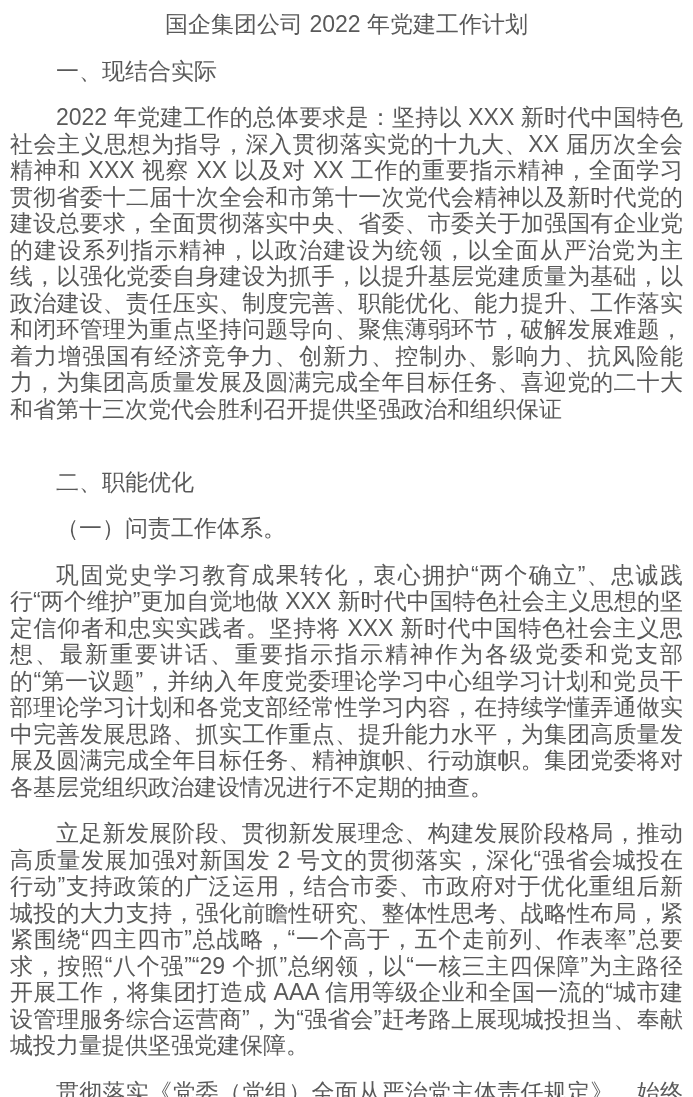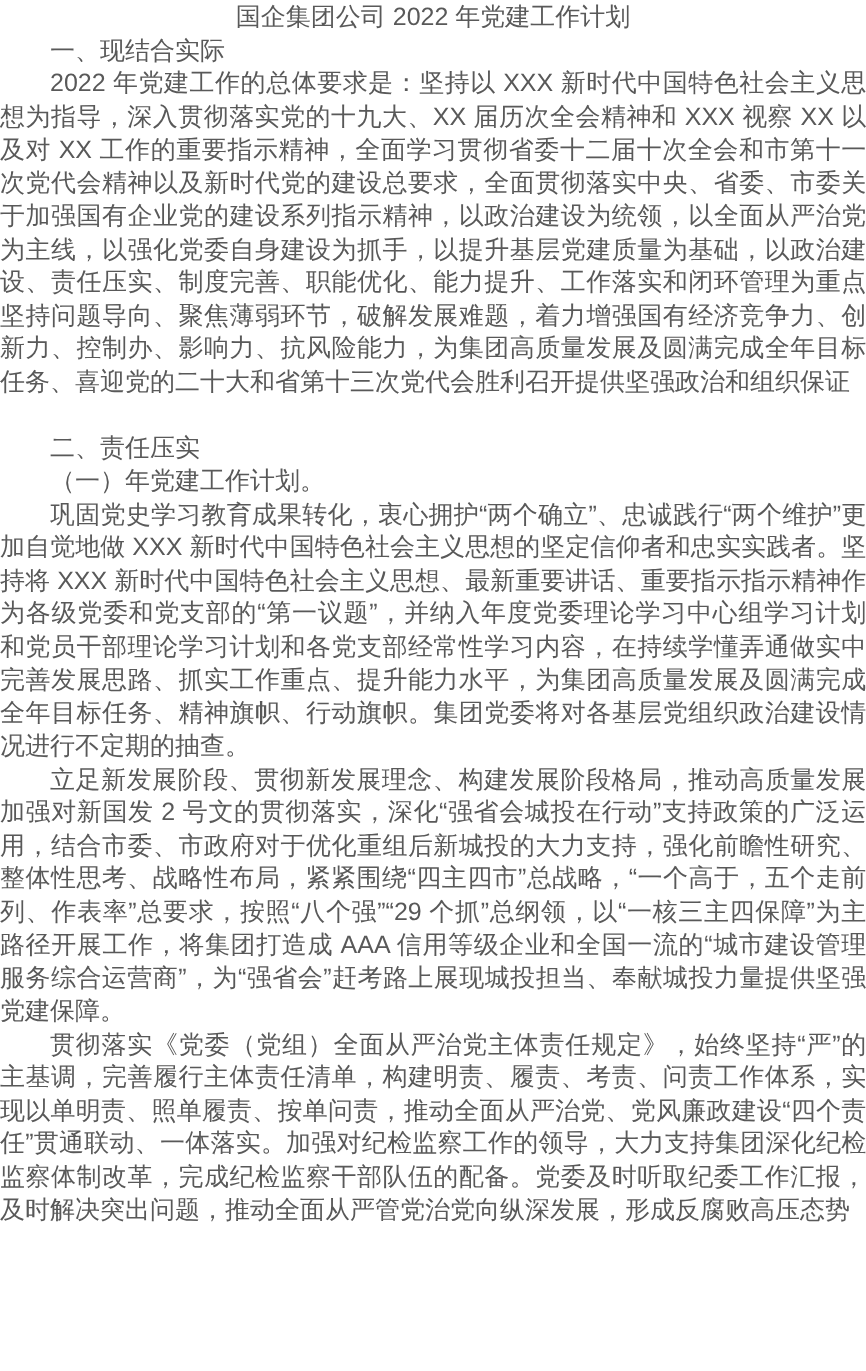--- a/index.html
+++ b/index.html
@@ -17,22 +17,22 @@
     color: #595959;
     font-family: "Liberation Sans", "DejaVu Sans", sans-serif;
     font-size: 20px;
     line-height: 26.5px;
     text-align: justify;
     text-justify: inter-ideograph;
     word-break: break-all;
   }
   .page p, .page h1, .page h2, .page h3 {
     margin: 0;
-    padding: 0;
-    font-size: 20px;
+    padding: 10px;
+    font-size: 23px;
     font-weight: normal;
     line-height: 26.5px;
   }
   .doc-title {
     text-align: center;
     text-indent: 0;
   }
   .indent {
     text-indent: 2em;
   }
@@ -47,23 +47,23 @@
 
   <h1 class="doc-title">国企集团公司 2022 年党建工作计划</h1>
 
 
   <h2 class="indent">一、现结合实际</h2>
 
   <p class="indent">2022 年党建工作的总体要求是：坚持以 XXX 新时代中国特色社会主义思想为指导，深入贯彻落实党的十九大、XX 届历次全会精神和 XXX 视察 XX 以及对 XX 工作的重要指示精神，全面学习贯彻省委十二届十次全会和市第十一次党代会精神以及新时代党的建设总要求，全面贯彻落实中央、省委、市委关于加强国有企业党的建设系列指示精神，以政治建设为统领，以全面从严治党为主线，以强化党委自身建设为抓手，以提升基层党建质量为基础，以政治建设、责任压实、制度完善、职能优化、能力提升、工作落实和闭环管理为重点坚持问题导向、聚焦薄弱环节，破解发展难题，着力增强国有经济竞争力、创新力、控制办、影响力、抗风险能力，为集团高质量发展及圆满完成全年目标任务、喜迎党的二十大和省第十三次党代会胜利召开提供坚强政治和组织保证</p>
 
   <div class="blank-line"></div>
 
-  <h2 class="indent">二、责任压实</h2>
+  <h2 class="indent">二、职能优化</h2>
 
-  <h3 class="indent">（一）年党建工作计划。</h3>
+  <h3 class="indent">（一）问责工作体系。</h3>
 
   <p class="indent">巩固党史学习教育成果转化，衷心拥护“两个确立”、忠诚践行“两个维护”更加自觉地做 XXX 新时代中国特色社会主义思想的坚定信仰者和忠实实践者。坚持将 XXX 新时代中国特色社会主义思想、最新重要讲话、重要指示指示精神作为各级党委和党支部的“第一议题”，并纳入年度党委理论学习中心组学习计划和党员干部理论学习计划和各党支部经常性学习内容，在持续学懂弄通做实中完善发展思路、抓实工作重点、提升能力水平，为集团高质量发展及圆满完成全年目标任务、精神旗帜、行动旗帜。集团党委将对各基层党组织政治建设情况进行不定期的抽查。</p>
 
 
   <p class="indent">立足新发展阶段、贯彻新发展理念、构建发展阶段格局，推动高质量发展加强对新国发 2 号文的贯彻落实，深化“强省会城投在行动”支持政策的广泛运用，结合市委、市政府对于优化重组后新城投的大力支持，强化前瞻性研究、整体性思考、战略性布局，紧紧围绕“四主四市”总战略，“一个高于，五个走前列、作表率”总要求，按照“八个强”“29 个抓”总纲领，以“一核三主四保障”为主路径开展工作，将集团打造成 AAA 信用等级企业和全国一流的“城市建设管理服务综合运营商”，为“强省会”赶考路上展现城投担当、奉献城投力量提供坚强党建保障。</p>
 
 
   <p class="indent">贯彻落实《党委（党组）全面从严治党主体责任规定》，始终坚持“严”的主基调，完善履行主体责任清单，构建明责、履责、考责、问责工作体系，实现以单明责、照单履责、按单问责，推动全面从严治党、党风廉政建设“四个责任”贯通联动、一体落实。加强对纪检监察工作的领导，大力支持集团深化纪检监察体制改革，完成纪检监察干部队伍的配备。党委及时听取纪委工作汇报，及时解决突出问题，推动全面从严管党治党向纵深发展，形成反腐败高压态势</p>
 
 </div>

